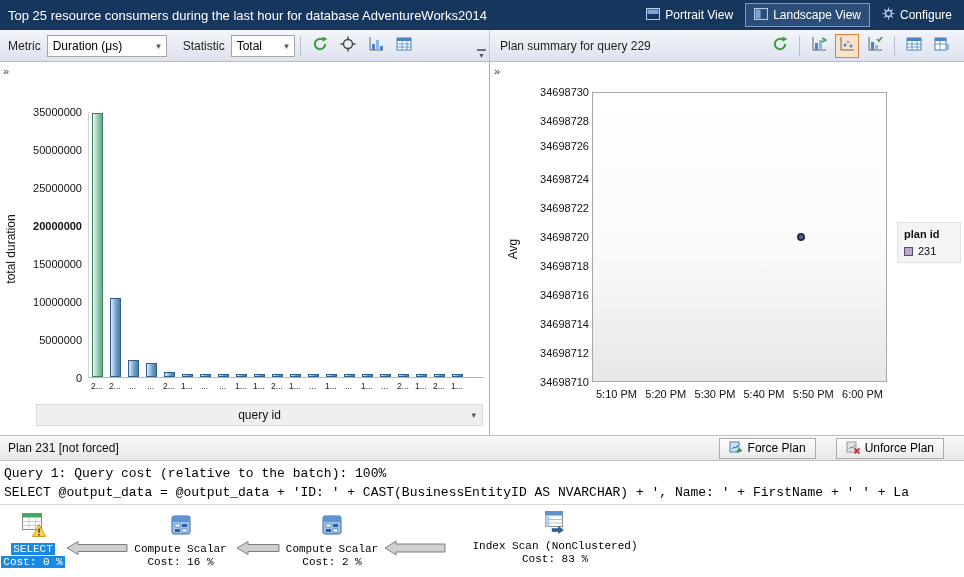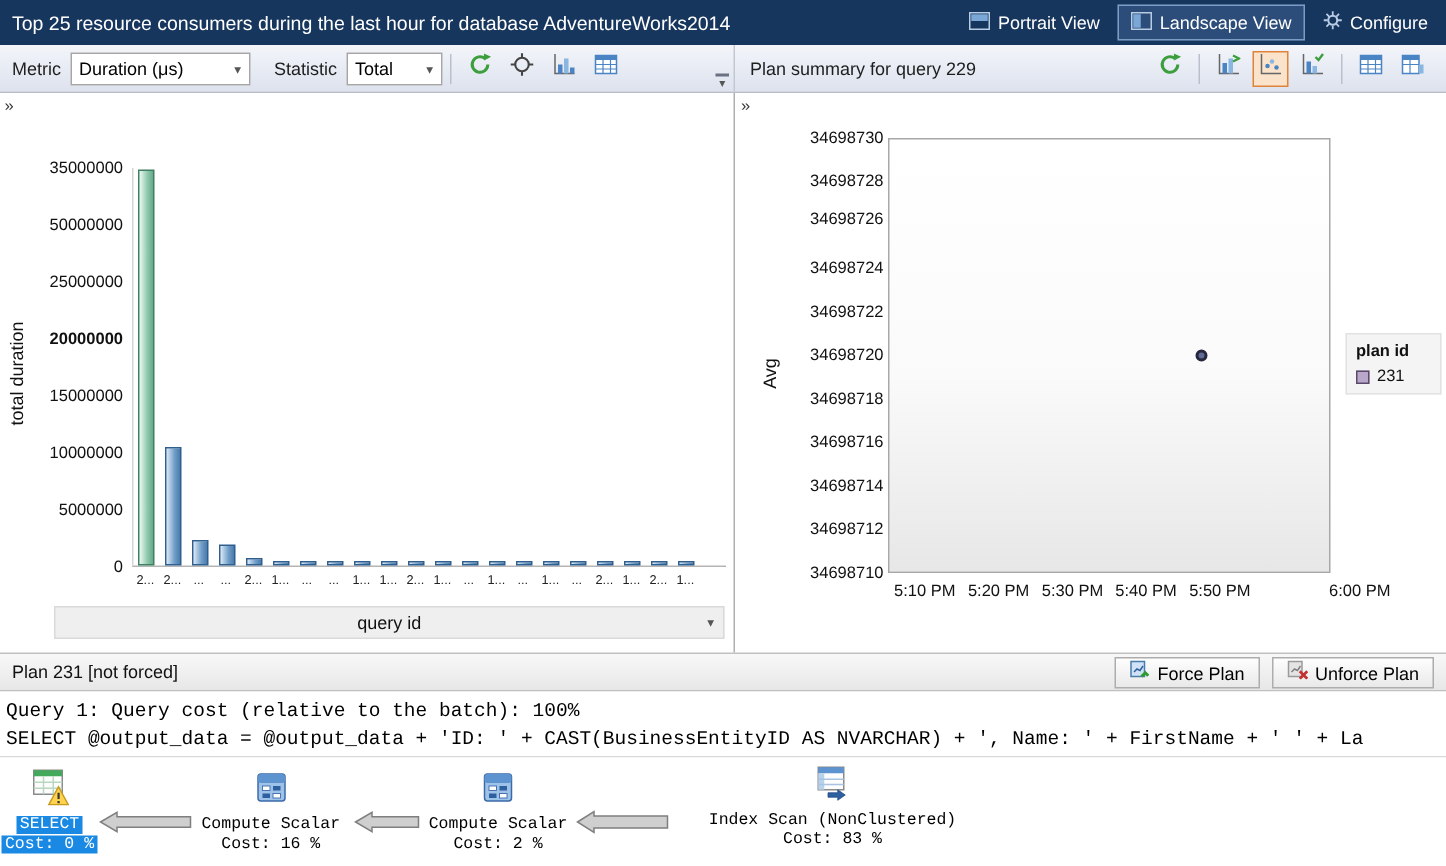--- a/index.html
+++ b/index.html
@@ -69,22 +69,22 @@
   .legend{position:absolute;right:3px;top:160px;width:64px;background:#f4f4f4;border:1px solid #e2e2e2;padding:5px 6px;}
   .legend-title{font-weight:bold;font-size:11px;margin-bottom:5px;color:#111;}
   .legend-row{display:flex;align-items:center;gap:5px;font-size:11px;color:#111;cursor:pointer;}
   .legend-swatch{width:9px;height:9px;border:1px solid #5a4a6a;display:inline-block;flex:0 0 auto;}
 
   
   .plan-header{position:absolute;top:435px;left:0;width:964px;height:26px;
     background:linear-gradient(#f8f8f8,#e7e7e7);border-top:1px solid #c0c0c0;border-bottom:1px solid #c0c0c0;
     display:flex;align-items:center;overflow:hidden;}
   .ph-label{font-size:12px;padding-left:8px;flex:1;color:#111;white-space:nowrap;}
-  .ph-btn{display:flex;align-items:flex-end;gap:5px;font-size:12px;border:1px solid #adadad;
-    background:linear-gradient(#fefefe,#e9e9e9);padding:2px 9px;margin-right:8px;height:21px;
+  .ph-btn{display:flex;align-items:center;gap:5px;font-size:12px;border:1px solid #adadad;
+    background:linear-gradient(#fefefe,#e9e9e9);padding:2px 9px;margin-right:20px;height:21px;
     cursor:pointer;white-space:nowrap;flex:0 0 auto;}
 
   
   .query-text{position:absolute;top:461px;left:0;width:964px;height:44px;background:#fff;
     border-bottom:1px solid #d8d8d8;font-family:"Liberation Mono","DejaVu Sans Mono",monospace;
     font-size:13px;color:#000;padding:3px 4px;white-space:nowrap;overflow:hidden;}
   .query-text div{line-height:19px;}
 
   
   .plan-diagram{position:absolute;top:505px;left:0;width:964px;height:72px;background:#fff;overflow:hidden;}
@@ -333,21 +333,21 @@
         </div>
       <div class="scatter-plot">
           <div class="scatter-point" style="left: 71%; bottom: 50%;"></div>
         </div>
       <div class="scatter-xticks">
           <span class="sxtick" style="left: 8.3%;">5:10 PM</span>
           <span class="sxtick" style="left: 25%;">5:20 PM</span>
           <span class="sxtick" style="left: 41.7%;">5:30 PM</span>
           <span class="sxtick" style="left: 58.3%;">5:40 PM</span>
           <span class="sxtick" style="left: 75%;">5:50 PM</span>
-          <span class="sxtick" style="left: 91.7%; margin-left: 44px;">6:00 PM</span>
+          <span class="sxtick" style="left: 91.7%;">6:00 PM</span>
         </div>
       <div class="legend">
         <div class="legend-title">plan id</div>
         <div>
             <div class="legend-row">
               <span class="legend-swatch" style="background: rgb(185, 167, 201);"></span>
               <span>231</span>
             </div>
           </div>
       </div>

